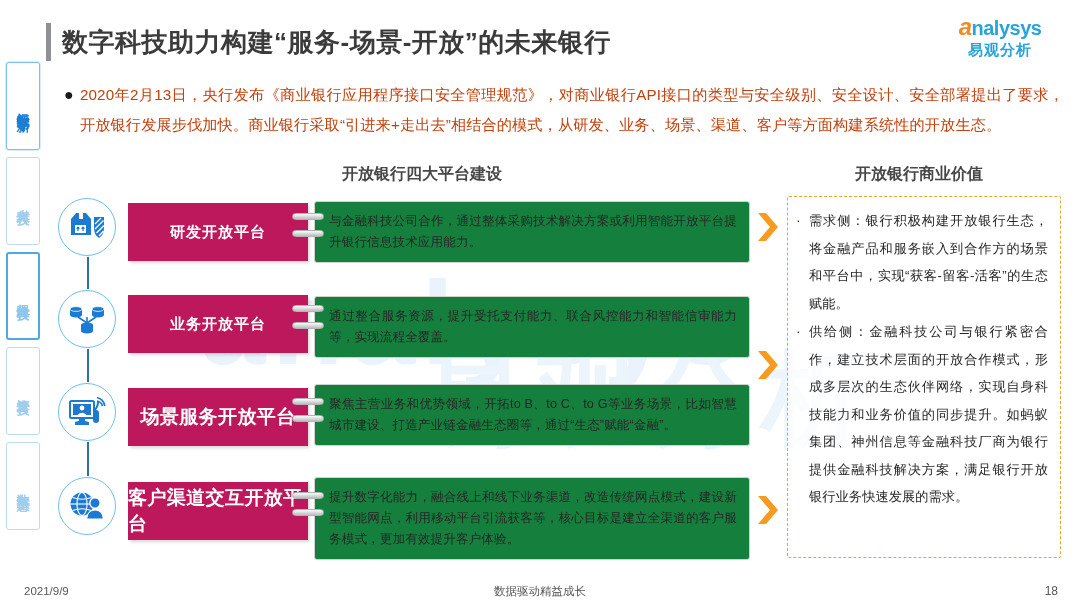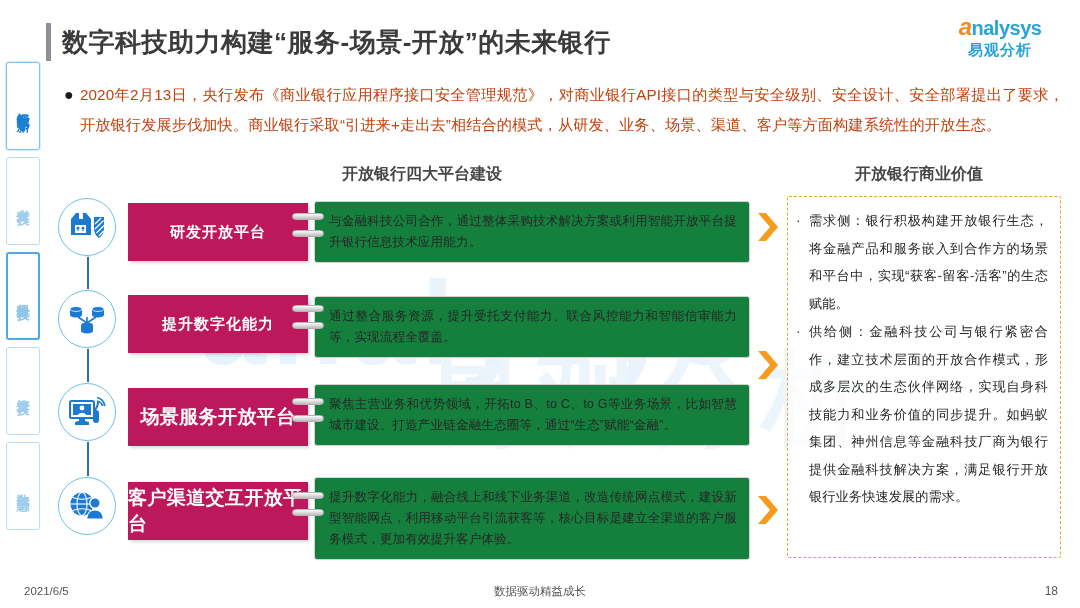--- a/index.html
+++ b/index.html
@@ -358,21 +358,21 @@
           <ellipse cx="19" cy="22" rx="6" ry="2.4"></ellipse>
           <rect x="13" y="22" width="12" height="6"></rect>
           <ellipse cx="19" cy="28" rx="6" ry="2.4"></ellipse>
         </g>
         <path d="M10 14 L19 20 M28 14 L19 20 M19 14 L19 20" stroke="#1c7ad2" stroke-width="1.6" fill="none"></path>
         <ellipse cx="8" cy="6" rx="6" ry="2.4" fill="none" stroke="#ffffff" stroke-width="0.8"></ellipse>
         <ellipse cx="30" cy="6" rx="6" ry="2.4" fill="none" stroke="#ffffff" stroke-width="0.8"></ellipse>
       </svg>
     </div>
     <div class="plat-box" style="top:295px">
-        <span>提升数字化能力</span>
+        <span>业务开放平台</span>
       </div>
     <div class="connector" style="top:305px">
       <div class="conn-bar" style="top:0px;left:0"></div>
       <div class="conn-bar" style="top:17px;left:0"></div>
     </div>
     <div class="desc-box" style="top:296px">通过整合服务资源，提升受托支付能力、联合风控能力和智能信审能力等，实现流程全覆盖。</div>
   </div>
 
   <div class="row" style="top:0">
     <div class="icon-circle" style="top:383px">
@@ -438,18 +438,18 @@
       <div class="vp-dot">·</div>
       <div class="vp-text">需求侧：银行积极构建开放银行生态，将金融产品和服务嵌入到合作方的场景和平台中，实现“获客-留客-活客”的生态赋能。</div>
     </div>
     <div class="vp-item">
       <div class="vp-dot">·</div>
       <div class="vp-text">供给侧：金融科技公司与银行紧密合作，建立技术层面的开放合作模式，形成多层次的生态伙伴网络，实现自身科技能力和业务价值的同步提升。如蚂蚁集团、神州信息等金融科技厂商为银行提供金融科技解决方案，满足银行开放银行业务快速发展的需求。</div>
     </div>
   </div>
 
   <div class="footer">
-    <div class="foot-date">2021/6/5</div>
+    <div class="foot-date">2021/9/9</div>
     <div class="foot-mid">数据驱动精益成长</div>
     <div class="foot-page">18</div>
   </div>
 
 </div>
 
 </body></html>

